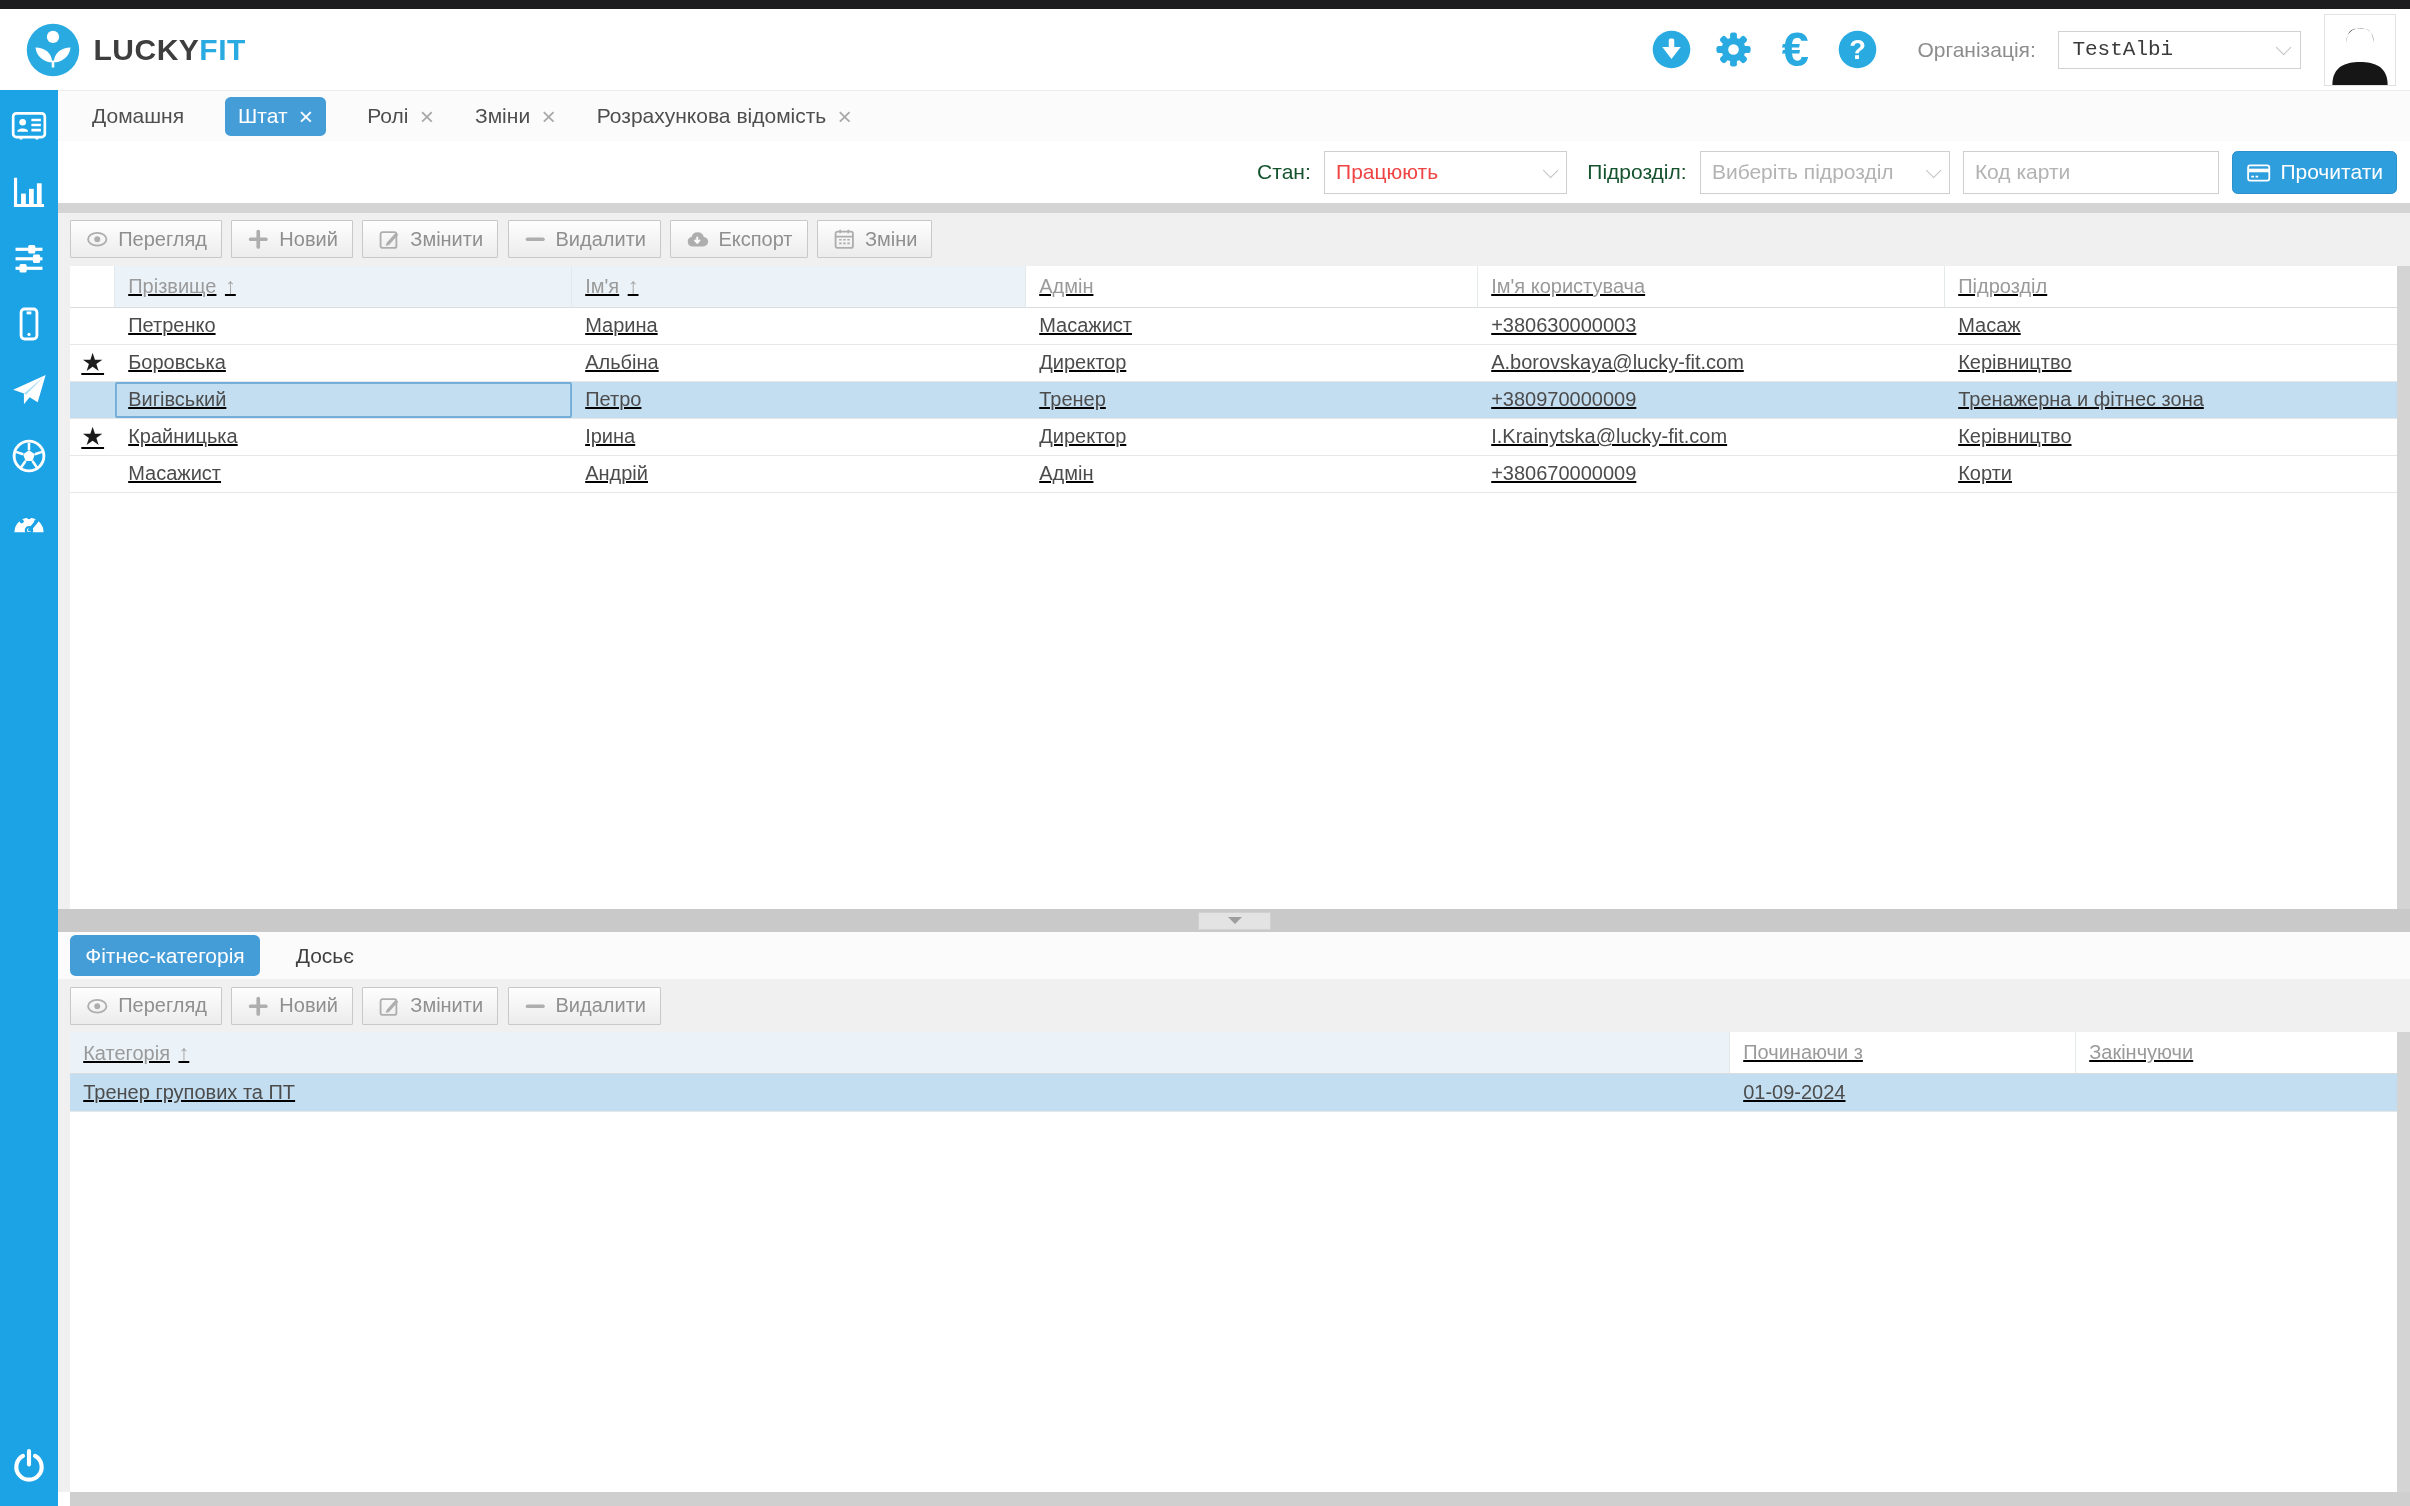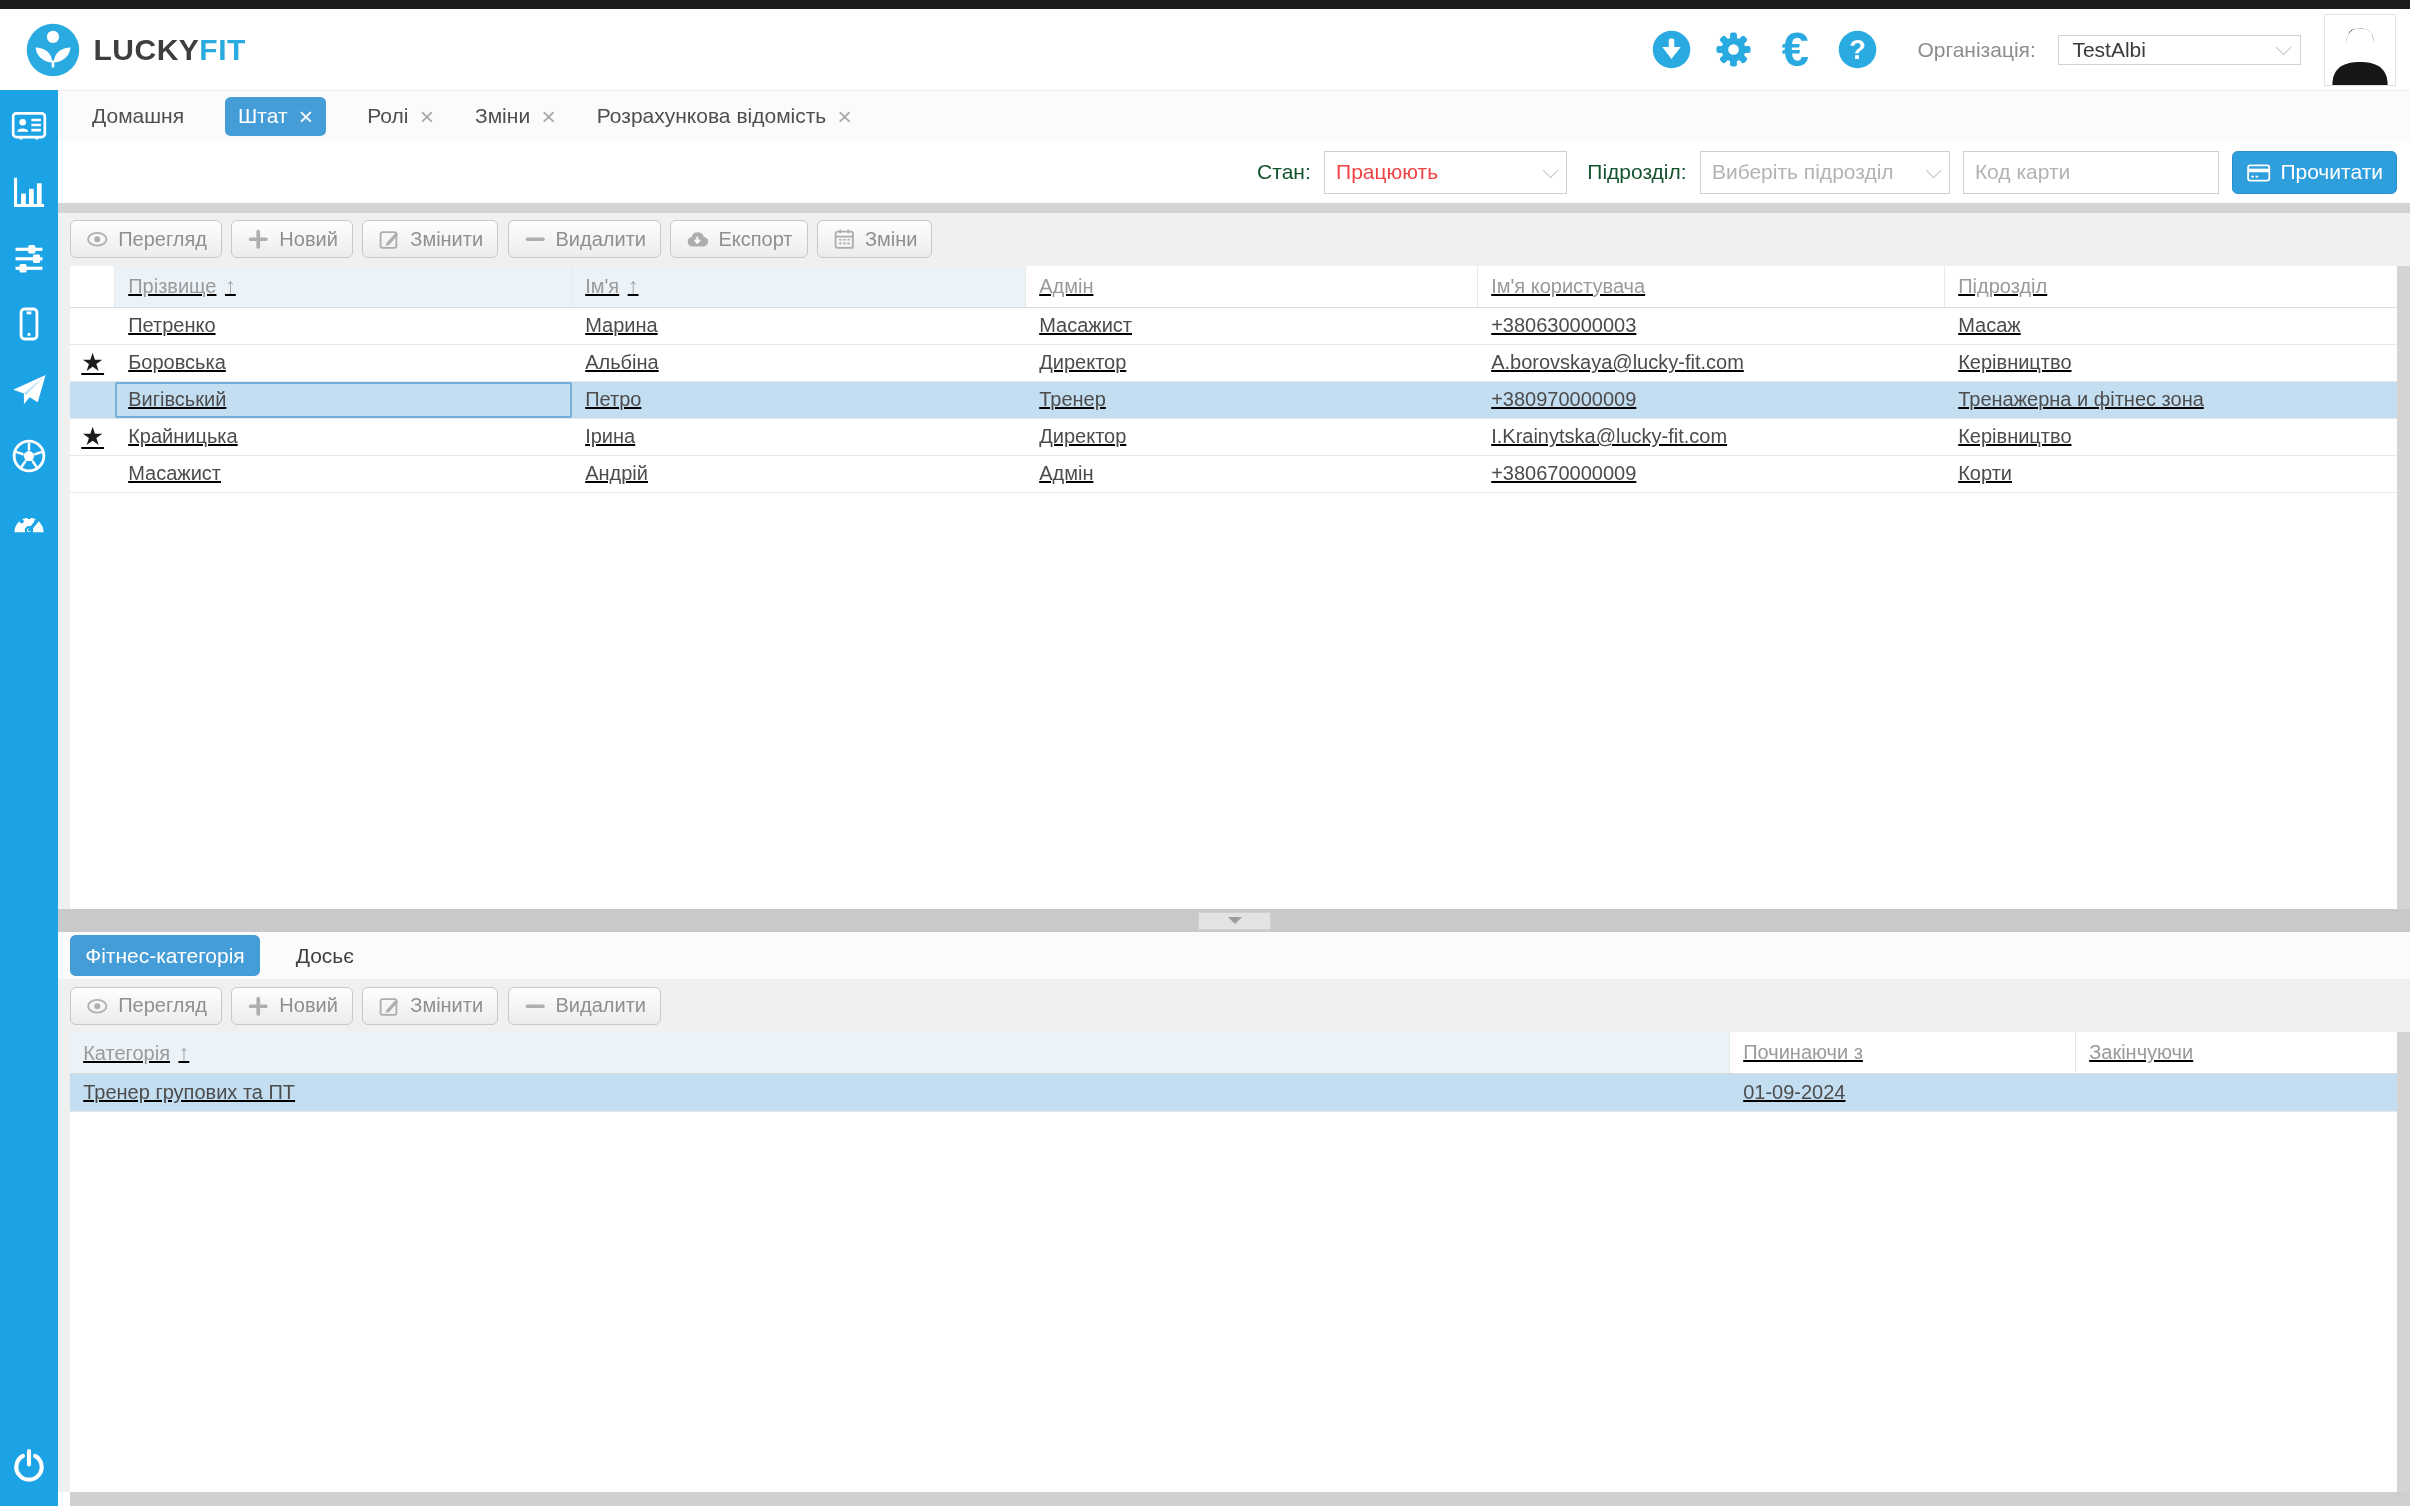--- a/index.html
+++ b/index.html
@@ -12,22 +12,22 @@
   header { height:81px; background:#fff; display:flex; align-items:center; padding:0 15px 0 24.5px; }
   .logo { display:flex; align-items:center; gap:13px; }
   .logo-badge { width:56px; height:56px; }
   .logo-text { font-size:30px; font-weight:700; letter-spacing:0.5px; color:#3e3e3e; }
   .logo-text .accent { color:#29abe2; }
   .hdr-right { margin-left:auto; display:flex; align-items:center; gap:22.6px; }
   .hdr-icons { display:flex; align-items:center; gap:21px; }
   .hdr-ico { width:41px; height:41px; display:flex; align-items:center; justify-content:center; cursor:pointer; }
   .euro-glyph { font-size:49px; font-weight:700; color:#29abe2; line-height:41px; }
   .org-label { font-size:21px; color:#8d8d8d; margin-left:17px; }
-  .org-select { width:243px; height:30px; border:0.9px solid #d2d2d2; background:#fff; display:flex;
-    align-items:center; justify-content:space-between; padding:0 13px; font-size:21px; color:#3a3a3a; cursor:pointer; }
+  .org-select { width:243px; height:38px; border:0.9px solid #d2d2d2; background:#fff; display:flex;
+    align-items:center; justify-content:space-between; padding:0 13px; font-size:21px; color:#3a3a3a; cursor:pointer;font-family:Liberation Mono, monospace; }
   .chev { width:11.3px; height:11.3px; border-right:1.9px solid #c2c2c2; border-bottom:1.9px solid #c2c2c2;
     transform:rotate(45deg) translateY(-2.8px); flex:none; }
   .avatar { width:72px; height:72px; border:0.9px solid #e2e2e2; background:#fff; overflow:hidden; }
 
   
   .main { display:flex; height:1416px; }
   .sidebar { width:58px; background:#1ba3e6; display:flex; flex-direction:column; align-items:center;
     padding-top:17px; gap:28px; flex:none; }
   .side-ico { width:38px; height:38px; flex:none; cursor:pointer; }
   .side-power { margin-top:auto; margin-bottom:21px; }
@@ -59,21 +59,21 @@
 
   .divider { height:9.4px; background:#d4d4d4; }
 
   
   .grid-section { background:#f0f0f0; display:flex; flex-direction:column; min-height:0; }
   .top-grid { height:696px; }
   .bottom-grid { height:560px; }
 
   .toolbar { height:53px; display:flex; align-items:center; gap:9.4px; padding:0 12.2px; flex:none; }
   .tb-btn { height:38px; display:flex; align-items:center; gap:8.5px; padding:0 14px;
-    border:0.9px solid #c8c8c8; border-radius:6px; background:linear-gradient(#fefefe,#ececec);
+    border:0.9px solid #c8c8c8; border-radius:1px; background:linear-gradient(#fefefe,#ececec);
     font-size:20px; color:#8f8f8f; cursor:pointer; }
   .tb-btn svg { width:24.5px; height:24.5px; }
 
   .grid-body { flex:1; display:flex; padding-left:12.2px; min-height:0;text-decoration:underline; }
   .table-area { flex:1; background:#fff; display:flex; flex-direction:column; min-width:0; }
   .vtrack { width:14px; background:#d4d4d4; flex:none; }
 
   .thead { height:42px; display:flex; border-bottom:0.9px solid #d9dde0; background:#fff; flex:none; }
   .th { display:flex; align-items:center; padding-left:13px; font-size:20px; color:#9a9a9a;
     border-right:0.9px solid #e4e9ec; cursor:pointer; white-space:nowrap; overflow:hidden; }

